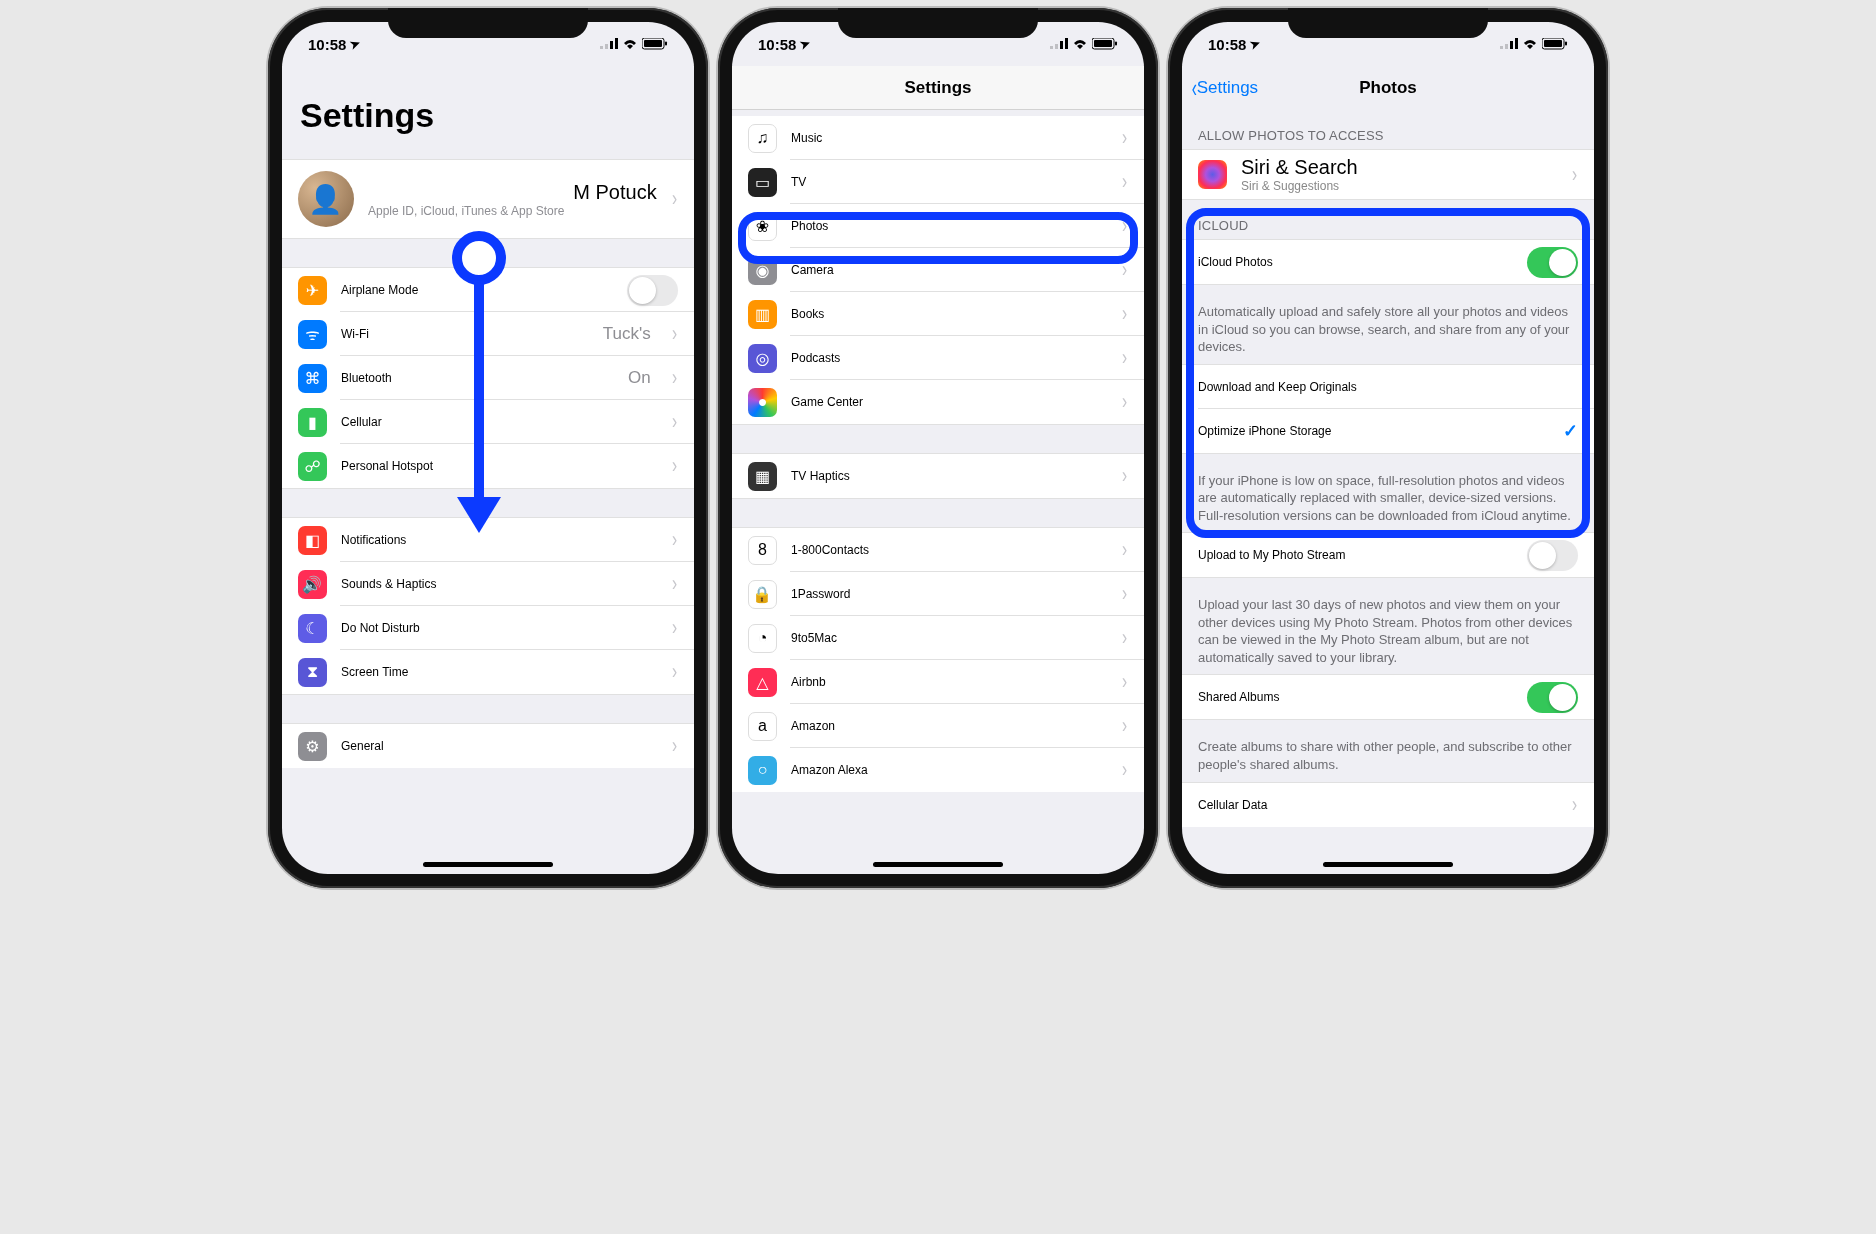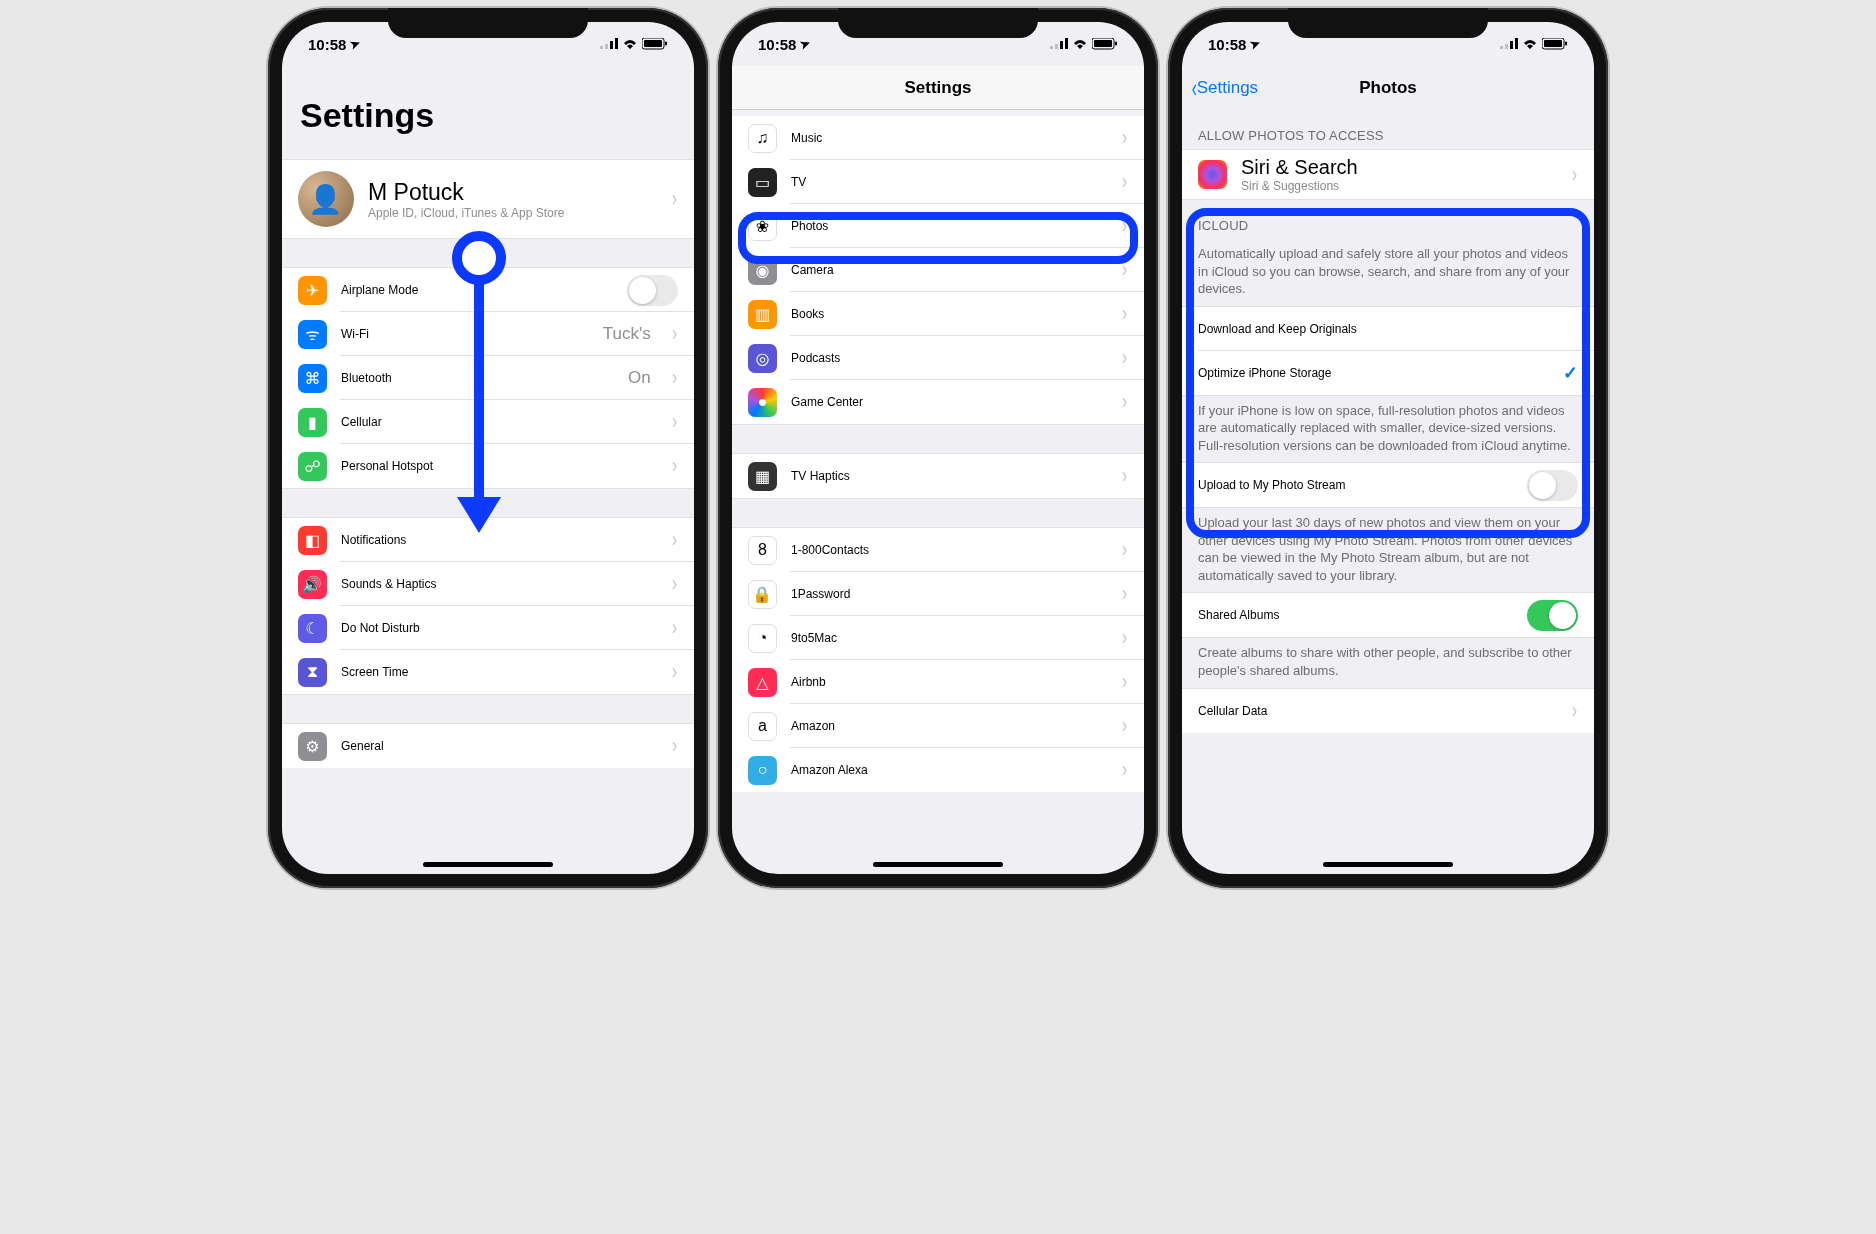--- a/index.html
+++ b/index.html
@@ -93,21 +93,21 @@
   .group-header {
     font-size: 13px;
     color: #6d6d72;
     padding: 18px 16px 6px;
     text-transform: uppercase;
     letter-spacing: 0.2px;
   }
   .group-footer {
     font-size: 13px;
     color: #6d6d72;
-    padding: 6px 16px 8px;
+    padding: 18px 16px 8px;
     line-height: 1.35;
   }
   .group-spacer { height: 28px; }
   .cell-group {
     background: #fff;
     border-top: 1px solid rgba(0,0,0,0.12);
     border-bottom: 1px solid rgba(0,0,0,0.12);
   }
   .cell {
     display: flex;
@@ -150,21 +150,21 @@
   .toggle.off::after { left: 2px; }
   .avatar {
     width: 56px; height: 56px; border-radius: 50%;
     background: radial-gradient(circle at 30% 30%, #d8b691, #8a6a4a);
     flex: 0 0 auto;
     display: flex; align-items: center; justify-content: center;
     color: #fff; font-size: 28px;
   }
   .profile-cell { min-height: 78px; }
   .profile-text { display: flex; flex-direction: column; flex: 1; }
-  .profile-name { font-size: 23px; color: #000; }
+  .profile-name { font-size: 20px; color: #000; text-align: right; }
   .profile-sub { font-size: 12px; color: #8e8e93; }
   
   .ic-orange{background:#ff9500}.ic-blue{background:#007aff}.ic-green{background:#34c759}
   .ic-red{background:#ff3b30}.ic-moon{background:#5e5ce6}.ic-purple{background:#5856d6}
   .ic-gray{background:#8e8e93}.ic-pink{background:#ff2d55}
   .ic-white{background:#fff;border:1px solid #ddd;color:#000}
   .ic-darkgray{background:#333}.ic-black{background:#222}
   .ic-multi{background:conic-gradient(#ff3b30,#ffcc00,#34c759,#007aff,#af52de,#ff3b30)}
   .ic-cyan{background:#32ade6}
   .ic-siri{background:radial-gradient(circle at 50% 50%,#5e5ce6,#af52de,#ff2d55,#ff9500);}
@@ -455,20 +455,26 @@
           <div class="cell-icon ic-siri"></div>
           <div style="flex:1;display:flex;flex-direction:column">
             <span class="cell-label" style="font-size:20px">Siri &amp; Search</span>
             <span class="cell-sub">Siri &amp; Suggestions</span>
           </div>
           <span class="chevron">›</span>
         </div>
       </div>
 
       <div class="group-header">ICLOUD</div>
+      <div class="cell-group">
+        <div class="cell noicon">
+          <span class="cell-label">iCloud Photos</span>
+          <div class="toggle on"></div>
+        </div>
+      </div>
       <div class="group-footer">Automatically upload and safely store all your photos and videos in iCloud so you can browse, search, and share from any of your devices.</div>
 
       <div class="cell-group">
         <div class="cell noicon">
           <span class="cell-label">Download and Keep Originals</span>
         </div>
         <div class="cell noicon">
           <span class="cell-label">Optimize iPhone Storage</span>
           <span class="checkmark">✓</span>
         </div>

